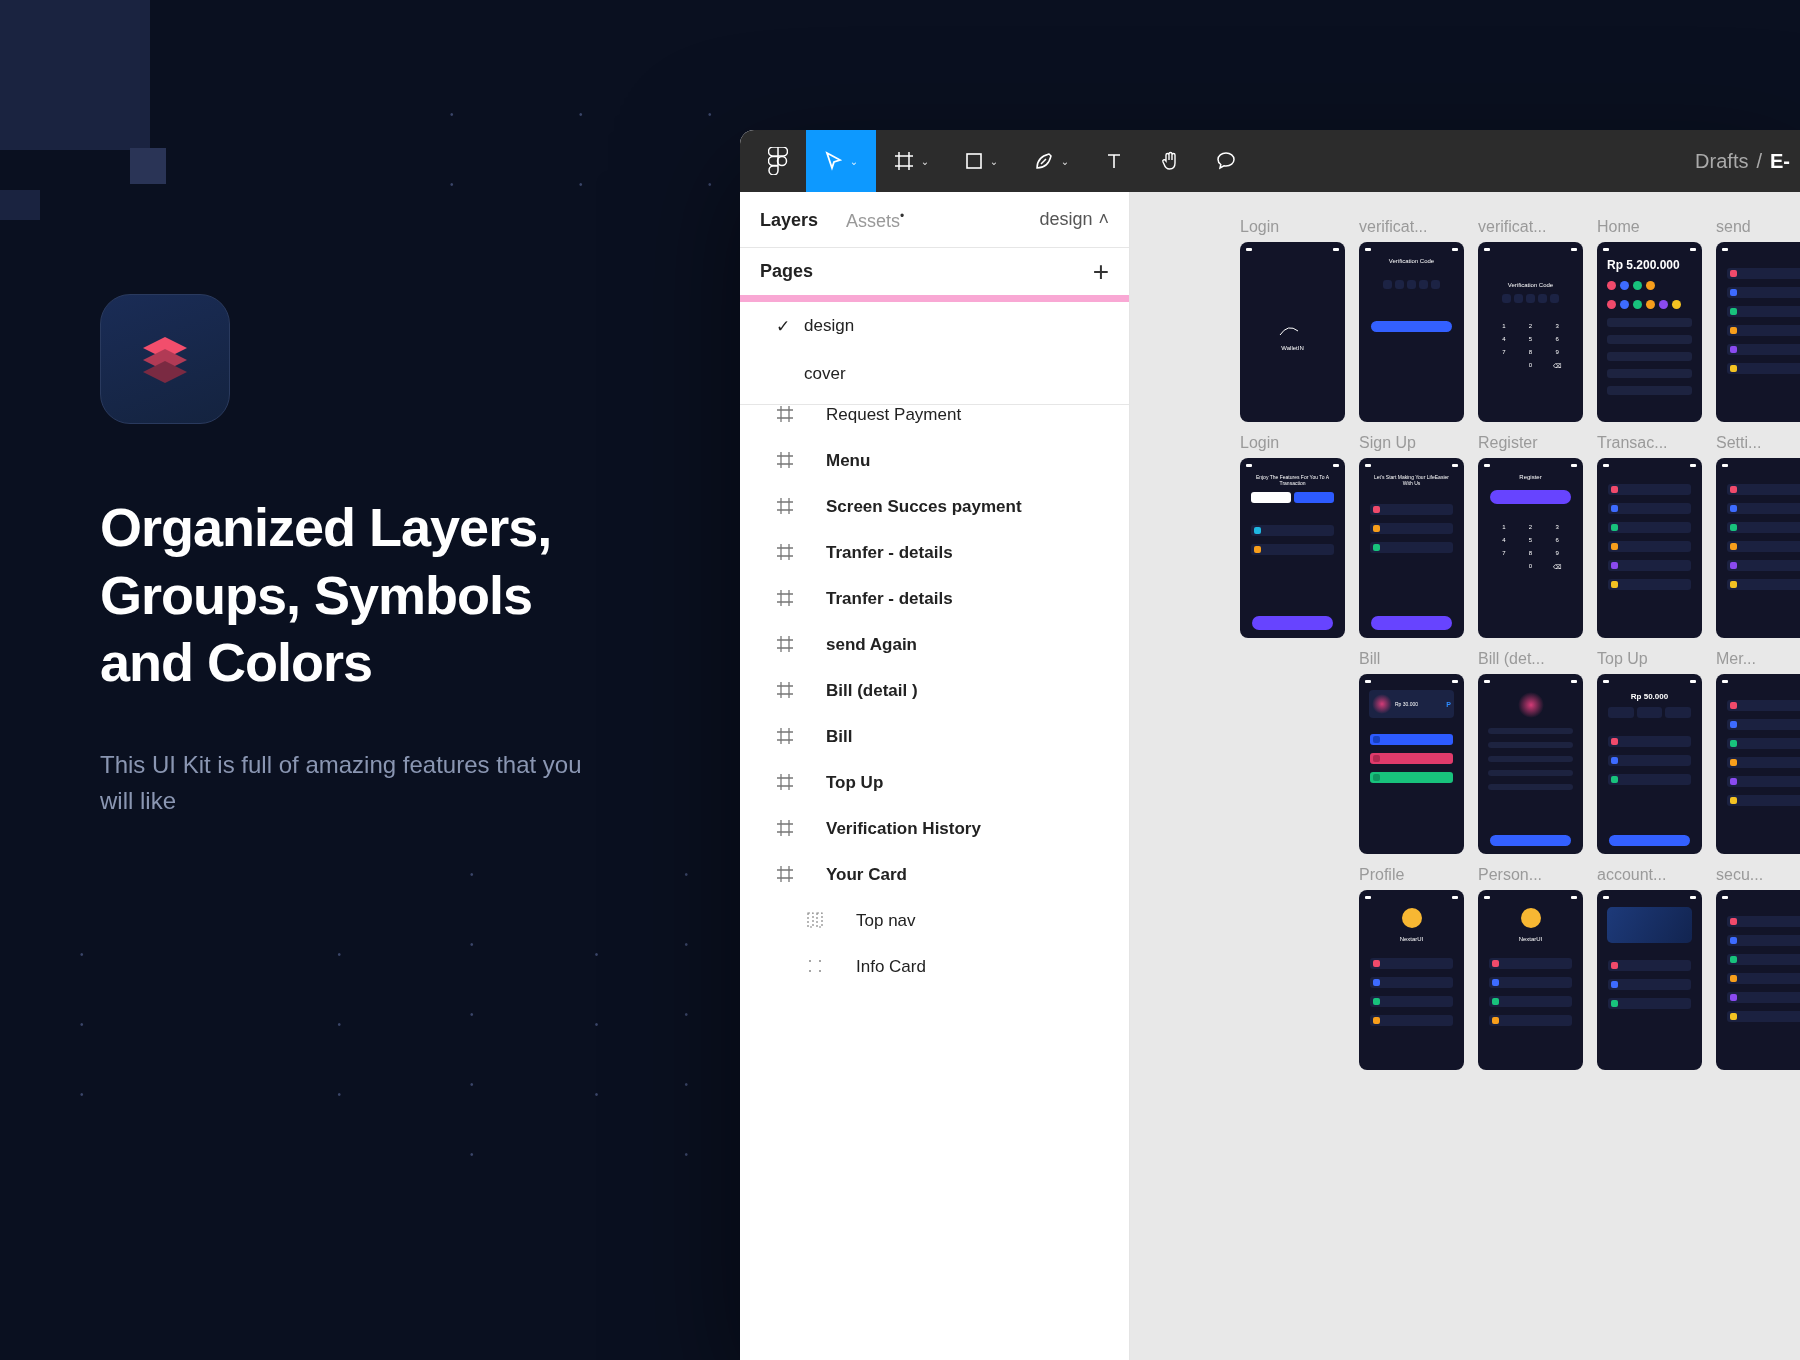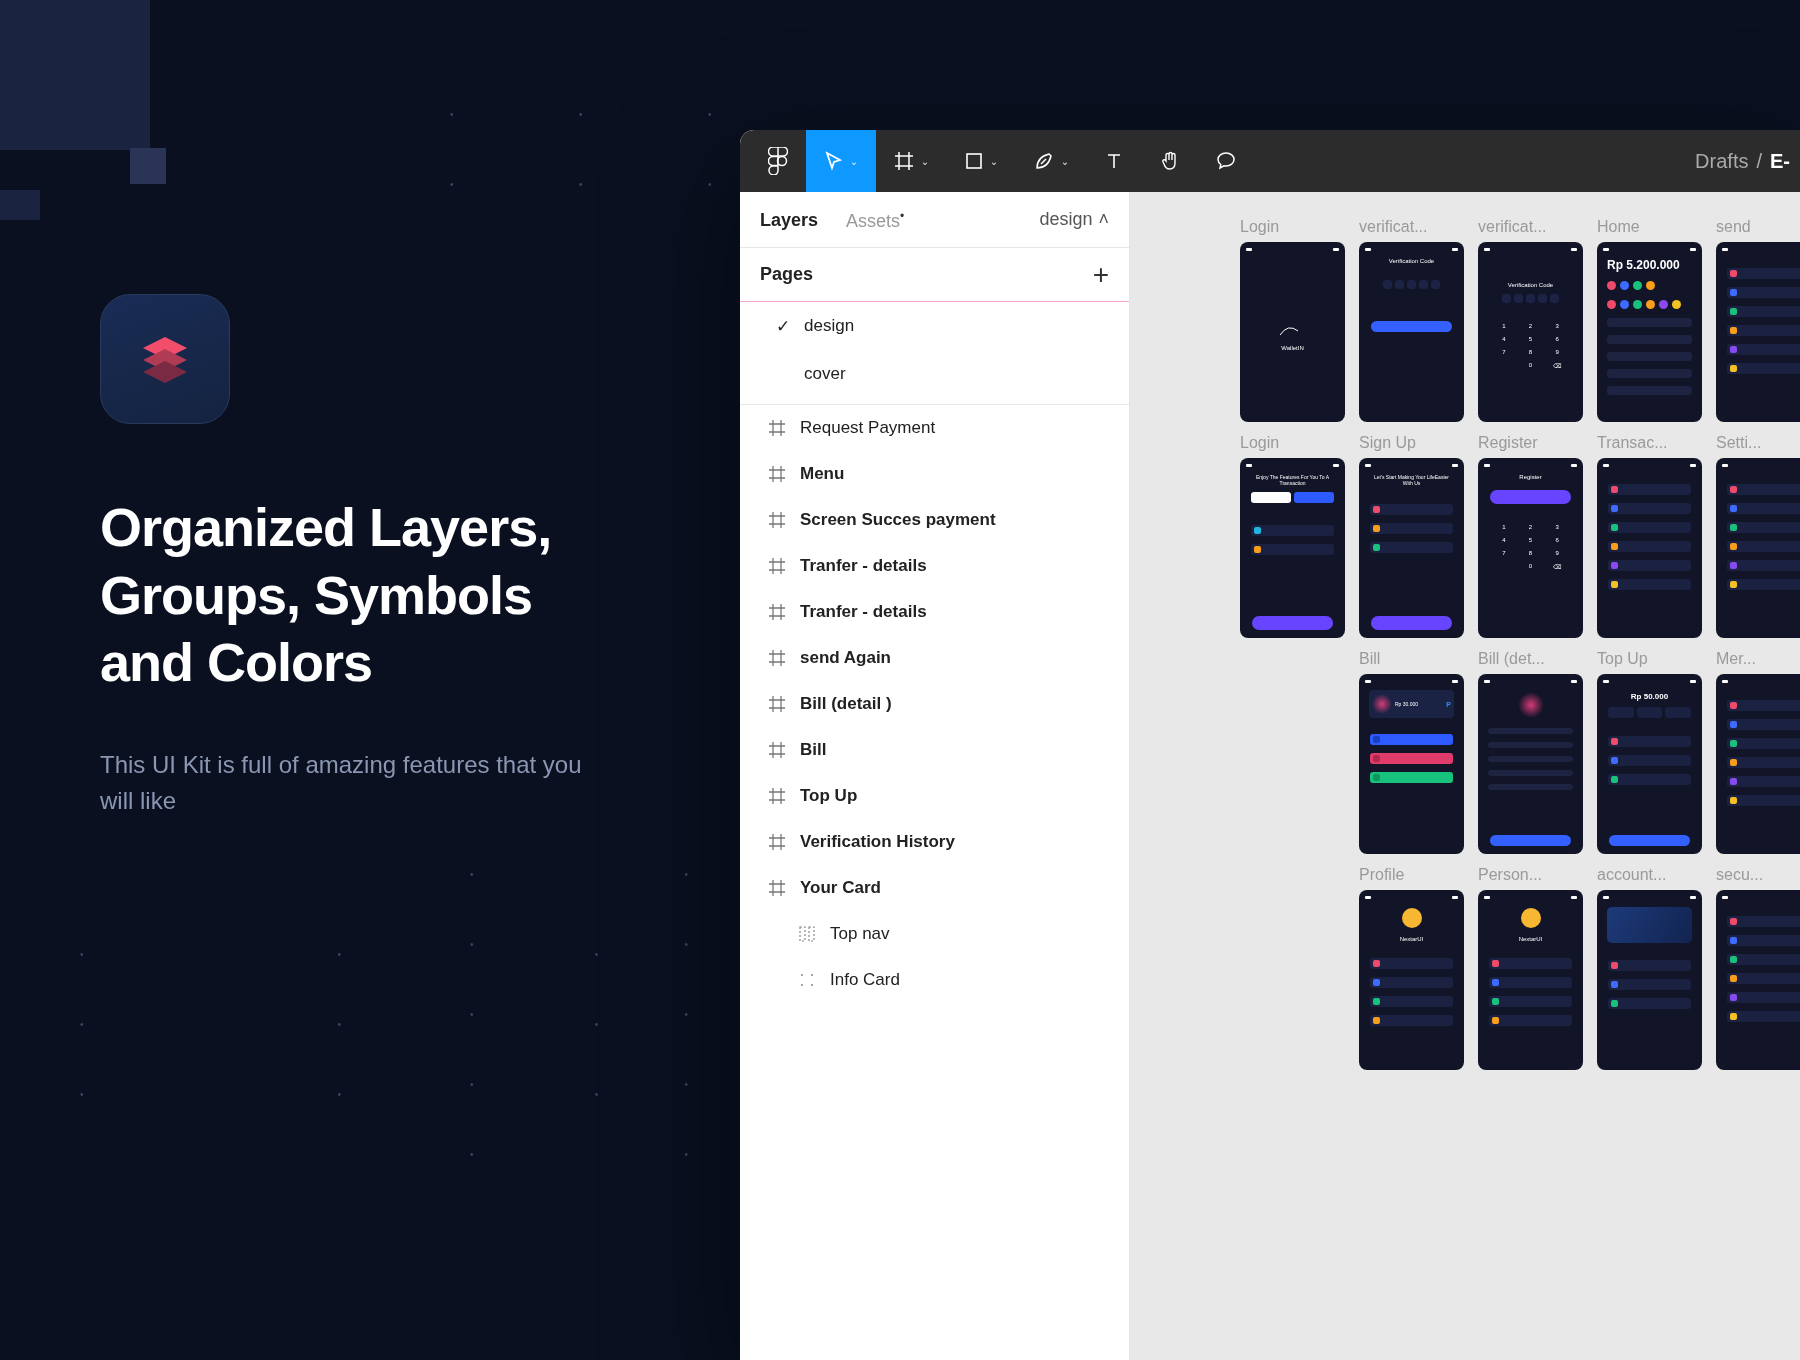--- a/index.html
+++ b/index.html
@@ -37,28 +37,28 @@
 .breadcrumb .current { color: #fff; font-weight: 600; }
 
 
 .left-panel { position: absolute; left: 0; top: 62px; width: 390px; bottom: 0; background: #fff; border-right: 1px solid #e4e4e4; overflow: hidden; display: flex; flex-direction: column; }
 .tabs-row { display: flex; align-items: center; height: 56px; padding: 0 20px; border-bottom: 1px solid #e6e6e6; font-size: 18px; }
 .tab { color: #999; margin-right: 28px; padding-top: 2px; }
 .tab.active { color: #222; font-weight: 600; }
 .assets-dot { font-size: 12px; vertical-align: super; color:#333;}
 .page-indicator { margin-left: auto; color: #555; display: flex; align-items: center; gap: 6px; }
 
-.pages-header { display: flex; align-items: center; height: 54px; padding: 0 20px; font-size: 18px; font-weight: 600; color: #222; border-bottom: 1px solid #f9a8d4; }
+.pages-header { display: flex; align-items: center; height: 54px; padding: 0 20px; font-size: 18px; font-weight: 600; color: #222; border-bottom: 7px solid #f9a8d4; }
 .plus { margin-left: auto; font-size: 28px; color: #333; font-weight: 300; }
 .page-item { display: flex; align-items: center; height: 48px; padding: 0 20px 0 36px; font-size: 17px; color: #222; gap: 12px; }
 .page-item .check { width: 16px; }
 .pages-box { border-bottom: 1px solid #e6e6e6; padding-bottom: 6px;}
 
 .layers-list { flex: 1; overflow: hidden; }
-.layer-item { display: flex; align-items: center; height: 46px; padding: 0 20px 0 28px; font-size: 17px; color: #222; gap: 14px; }
+.layer-item { display: flex; align-items: flex-start; height: 46px; padding: 0 20px 0 28px; font-size: 17px; color: #222; gap: 32px; margin-left: 8px; }
 .layer-item.bold { font-weight: 600; }
 .layer-item.indent { padding-left: 58px; }
 .frame-icon { width: 18px; height: 18px; color: #666; }
 
 
 .canvas { position: absolute; left: 390px; top: 62px; right: 0; bottom: 0; background: #e8e8e8; padding: 26px 0 0 110px; }
 .canvas-grid { display: grid; grid-template-columns: repeat(5, 105px); column-gap: 14px; row-gap: 12px; }
 .frame-col { display: flex; flex-direction: column; }
 .frame-label { font-size: 16px; color: #9a9a9a; margin-bottom: 6px; white-space: nowrap; overflow: hidden; text-overflow: ellipsis; max-width: 105px; }
 .phone { width: 105px; height: 180px; background: #121428; border-radius: 8px; padding: 6px; font-size: 5px; color: #ccc; display: flex; flex-direction: column; gap: 4px; overflow: hidden; position: relative;}

